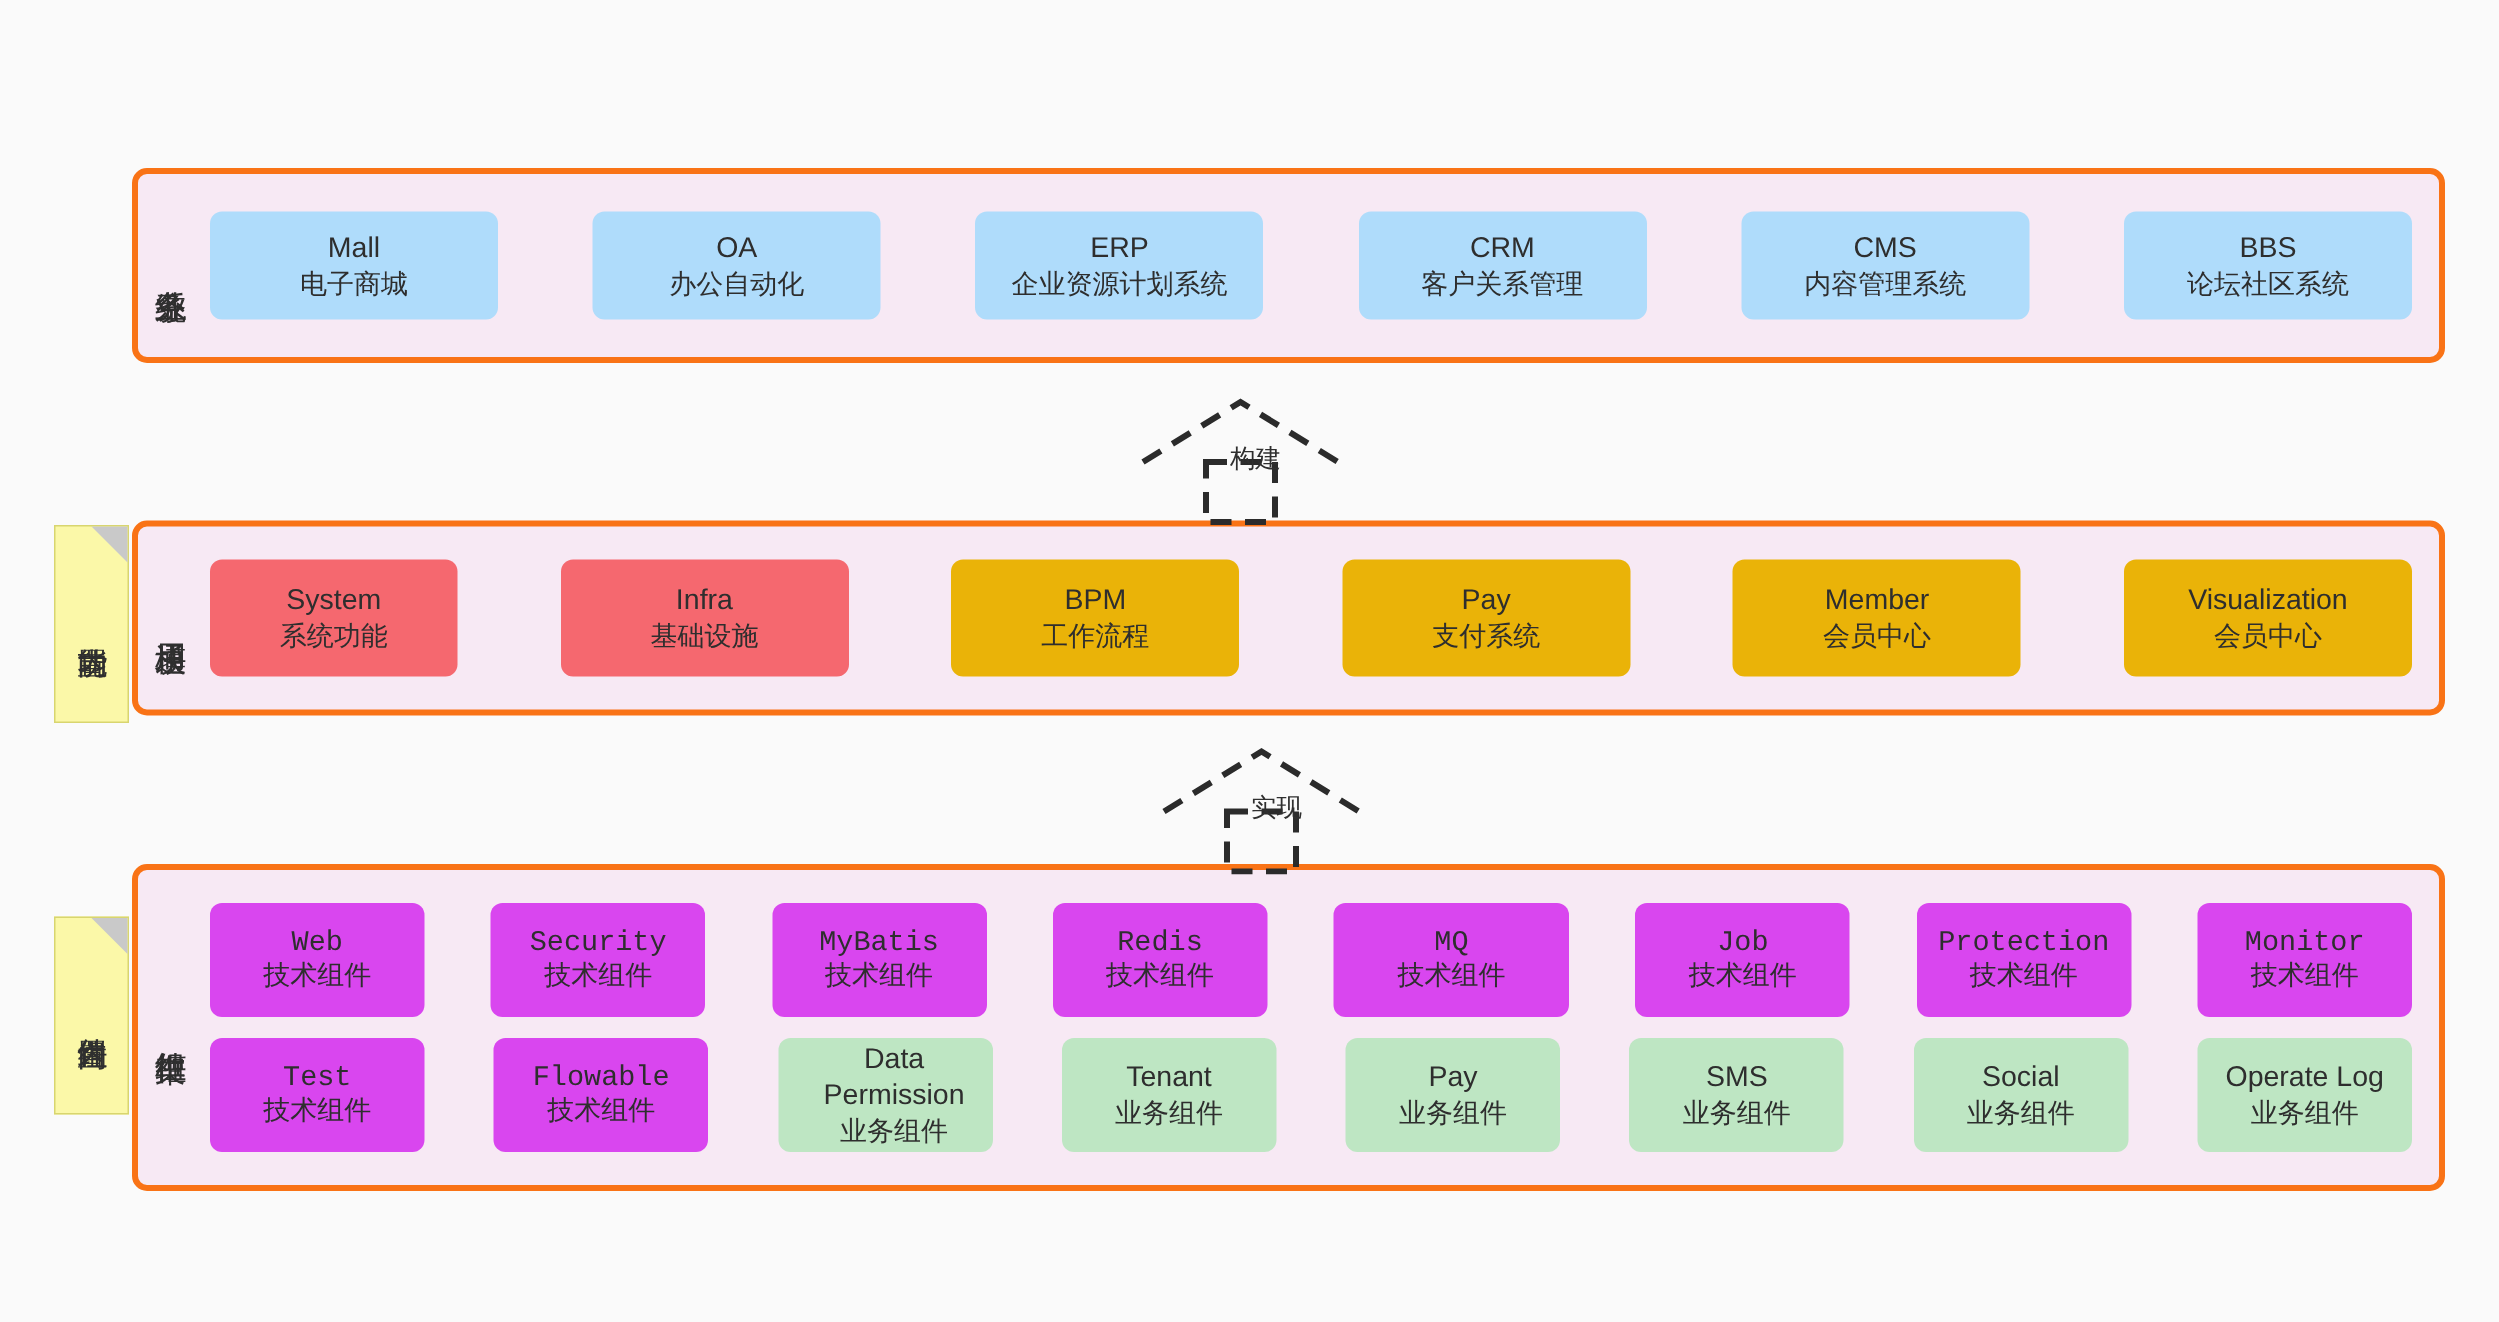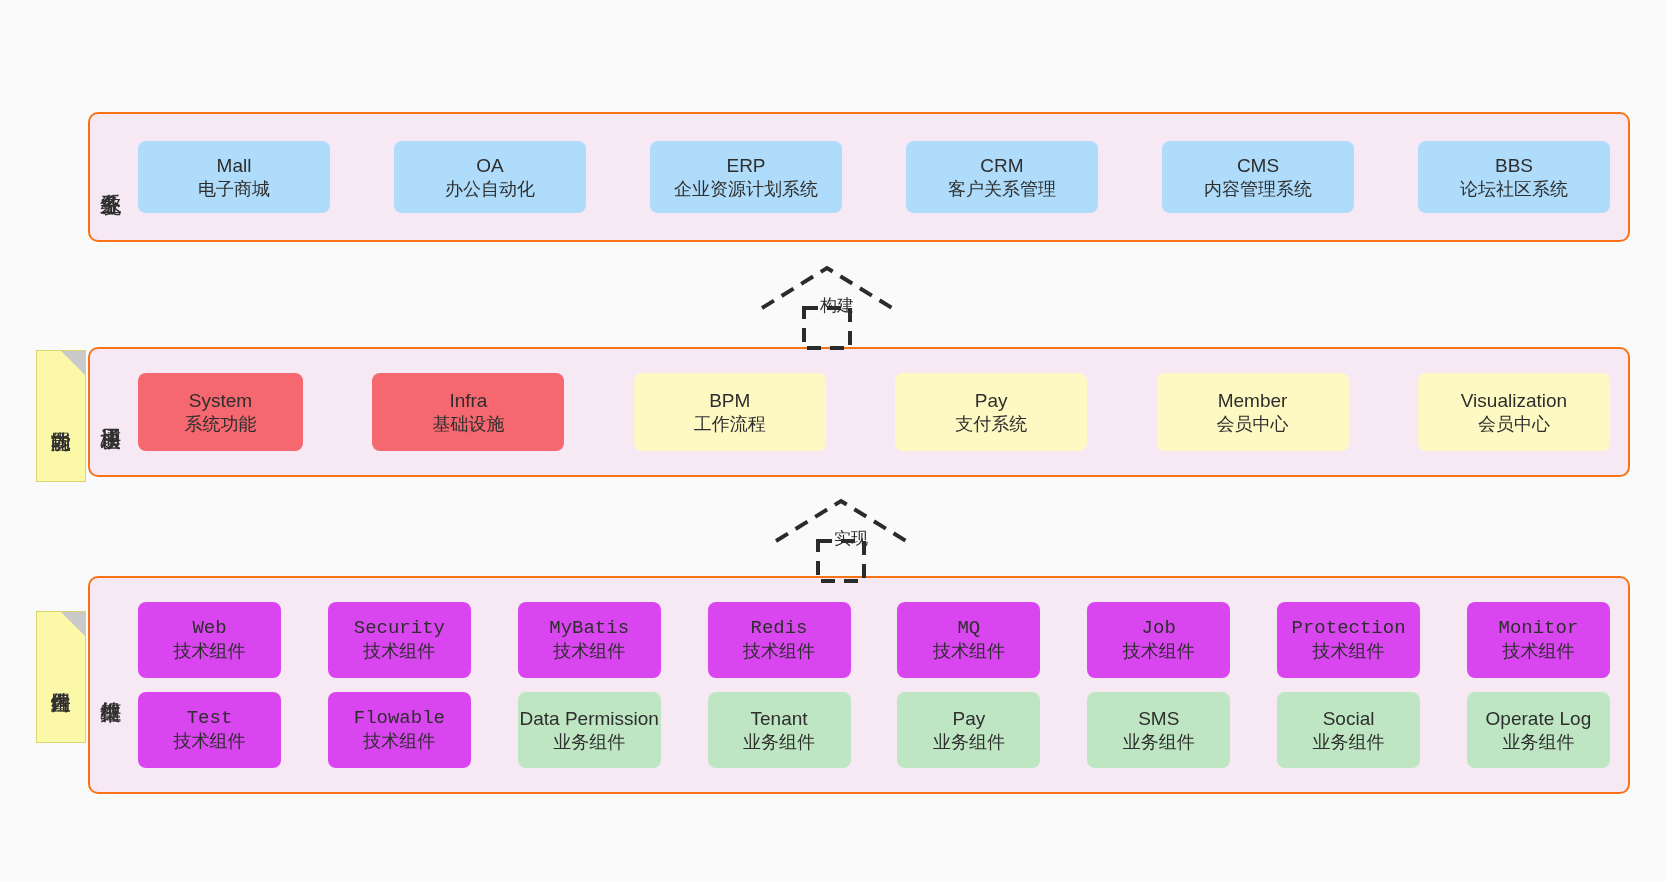--- a/index.html
+++ b/index.html
@@ -18,21 +18,21 @@
 
   .canvas {
     position: absolute;
     inset: 0;
   }
 
   
   .layer {
     position: absolute;
     background: #f7e9f4;
-    border: 2px solid #f97316;
+    border: 4px solid #f97316;
     border-radius: 10px;
     box-sizing: border-box;
     display: flex;
     align-items: stretch;
   }
 
   
   .layer-title {
     flex: 0 0 auto;
     width: 42px;
@@ -81,21 +81,21 @@
     white-space: nowrap;
   }
   .node .n-cn {
     font-size: 18px;
     white-space: nowrap;
   }
   .node.wrap .n-en { white-space: normal; }
 
   .c-blue       { background: #afdcfb; }
   .c-red        { background: #f5686f; }
-  .c-pink       { background: #fef9c3; }
+  .c-pink       { background: #eab308; }
   .c-green      { background: #d946ef; font-family: Liberation Mono, monospace; }
   .c-lightgreen { background: #bee6c3; }
 
   
   .note {
     position: absolute;
     background: #fbf8a8;
     border: 1px solid #d8d56f;
     box-sizing: border-box;
     display: flex;
@@ -242,21 +242,21 @@
           <div class="n-cn">技术组件</div>
         </div>
         <div class="node c-green" style="width:143px;height:76px;">
           <div class="n-en">MyBatis</div>
           <div class="n-cn">技术组件</div>
         </div>
         <div class="node c-green" style="width:143px;height:76px;">
           <div class="n-en">Redis</div>
           <div class="n-cn">技术组件</div>
         </div>
-        <div class="node c-green" style="width:143px;height:76px;">
+        <div class="node c-green" style="width:157px;height:76px;">
           <div class="n-en">MQ</div>
           <div class="n-cn">技术组件</div>
         </div>
         <div class="node c-green" style="width:143px;height:76px;">
           <div class="n-en">Job</div>
           <div class="n-cn">技术组件</div>
         </div>
         <div class="node c-green" style="width:143px;height:76px;">
           <div class="n-en">Protection</div>
           <div class="n-cn">技术组件</div>
@@ -269,21 +269,21 @@
 
       <div class="cell-row">
         <div class="node c-green" style="width:143px;height:76px;">
           <div class="n-en">Test</div>
           <div class="n-cn">技术组件</div>
         </div>
         <div class="node c-green" style="width:143px;height:76px;">
           <div class="n-en">Flowable</div>
           <div class="n-cn">技术组件</div>
         </div>
-        <div class="node c-lightgreen wrap" style="width:143px;height:76px;">
+        <div class="node c-lightgreen wrap" style="width:143px;height:76px;padding-left:12px;">
           <div class="n-en">Data Permission</div>
           <div class="n-cn">业务组件</div>
         </div>
         <div class="node c-lightgreen" style="width:143px;height:76px;">
           <div class="n-en">Tenant</div>
           <div class="n-cn">业务组件</div>
         </div>
         <div class="node c-lightgreen" style="width:143px;height:76px;">
           <div class="n-en">Pay</div>
           <div class="n-cn">业务组件</div>

